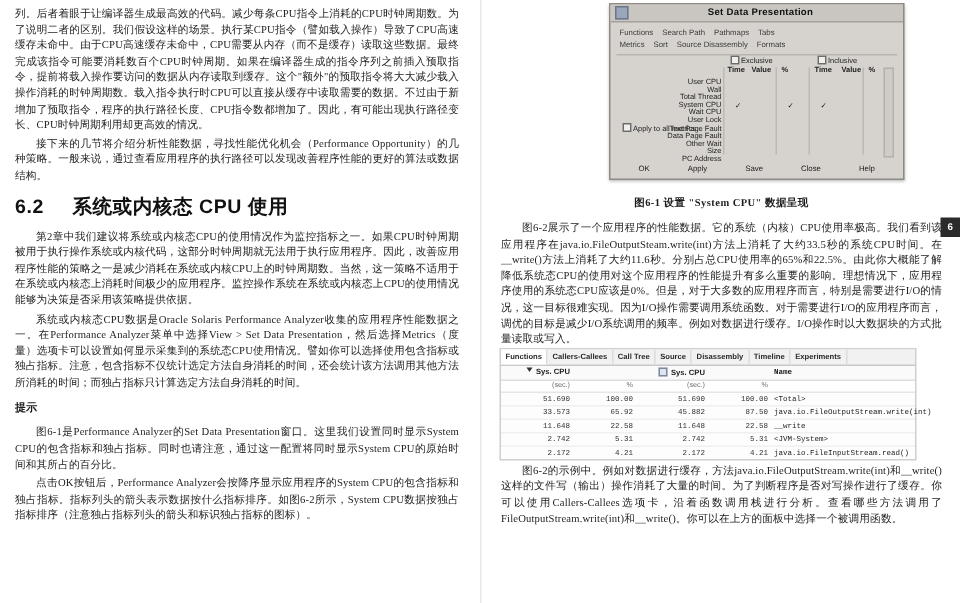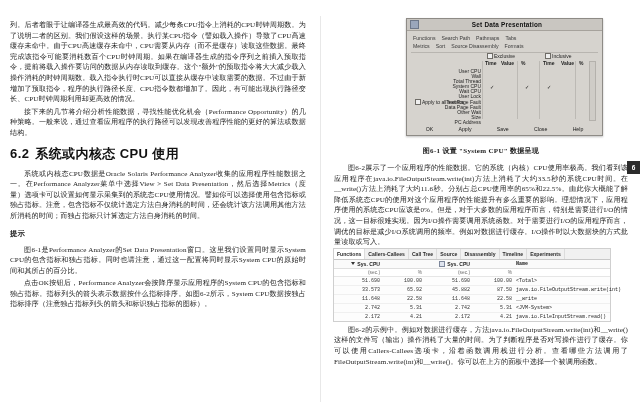--- a/index.html
+++ b/index.html
@@ -3,33 +3,33 @@
 <meta charset="utf-8">
 <style>
   html,body{margin:0;padding:0;}
   body{
     width:640px;height:402px;overflow:hidden;
     background:#ffffff;
     font-family:"Liberation Serif","DejaVu Serif",serif;
     color:#1c1c1c;
   }
   .page{position:relative;width:640px;height:402px;background:#fff;}
-  .col{position:absolute;top:16px;width:320px;height:304px;box-sizing:border-box;}
+  .col{position:absolute;top:0;width:320px;height:304px;box-sizing:border-box;}
   .col-left{left:0;padding:4px 14px 0 10px;}
   .col-right{left:320px;padding:4px 12px 0 14px;}
   .col-right:before{
     content:"";position:absolute;left:0;top:0;width:1px;height:402px;
     background:#e8e8e8;
   }
   p{margin:0 0 2px 0;font-size:7.1px;line-height:10.6px;text-align:justify;
     letter-spacing:.1px;}
   p.ind{text-indent:14px;}
   .h2{margin:6px 0 6px 0;font-size:13px;font-weight:bold;letter-spacing:.4px;
     font-family:"Liberation Sans","DejaVu Sans",sans-serif;color:#111;}
-  .h2 .num{display:inline-block;margin-right:6px;}
+  .h2 .num{display:inline-block;margin-right:19px;}
   .tipbox{margin:7px 0 6px 0;}
   .tip-title{font-size:7.4px;font-weight:bold;margin-bottom:2px;
      font-family:"Liberation Sans","DejaVu Sans",sans-serif;}
   .tip-body{font-size:7.1px;line-height:10.8px;font-weight:bold;font-style:italic;
      text-align:justify;text-indent:0;}
   .cap{font-size:7px;text-align:center;margin:4px 0 7px 0;font-weight:bold;
     letter-spacing:.3px;}
 
   
   .dlg{position:absolute;left:86px;top:2px;width:197px;height:118px;
@@ -107,20 +107,21 @@
 <div class="page">
 
   <div class="col col-left">
     <p>列。后者着眼于让编译器生成最高效的代码。减少每条CPU指令上消耗的CPU时钟周期数。为了说明二者的区别。我们假设这样的场景。执行某CPU指令（譬如载入操作）导致了CPU高速缓存未命中。由于CPU高速缓存未命中，CPU需要从内存（而不是缓存）读取这些数据。最终完成该指令可能要消耗数百个CPU时钟周期。如果在编译器生成的指令序列之前插入预取指令，提前将载入操作要访问的数据从内存读取到缓存。这个"额外"的预取指令将大大减少载入操作消耗的时钟周期数。载入指令执行时CPU可以直接从缓存中读取需要的数据。不过由于新增加了预取指令，程序的执行路径长度、CPU指令数都增加了。因此，有可能出现执行路径变长、CPU时钟周期利用却更高效的情况。</p>
     <p class="ind">接下来的几节将介绍分析性能数据，寻找性能优化机会（Performance Opportunity）的几种策略。一般来说，通过查看应用程序的执行路径可以发现改善程序性能的更好的算法或数据结构。</p>
 
     <div class="h2">
       <span class="num">6.2</span><span>系统或内核态 CPU 使用</span>
     </div>
 
+    <p class="ind">第2章中我们建议将系统或内核态CPU的使用情况作为监控指标之一。如果CPU时钟周期被用于执行操作系统或内核代码，这部分时钟周期就无法用于执行应用程序。因此，改善应用程序性能的策略之一是减少消耗在系统或内核CPU上的时钟周期数。当然，这一策略不适用于在系统或内核态上消耗时间极少的应用程序。监控操作系统在系统或内核态上CPU的使用情况能够为决策是否采用该策略提供依据。</p>
     <p class="ind">系统或内核态CPU数据是Oracle Solaris Performance Analyzer收集的应用程序性能数据之一。在Performance Analyzer菜单中选择View &gt; Set Data Presentation，然后选择Metrics（度量）选项卡可以设置如何显示采集到的系统态CPU使用情况。譬如你可以选择使用包含指标或独占指标。注意，包含指标不仅统计选定方法自身消耗的时间，还会统计该方法调用其他方法所消耗的时间；而独占指标只计算选定方法自身消耗的时间。</p>
 
     <div class="tipbox">
       <div class="tip-title">提示</div>
     </div>
 
     <p class="ind">图6-1是Performance Analyzer的Set Data Presentation窗口。这里我们设置同时显示System CPU的包含指标和独占指标。同时也请注意，通过这一配置将同时显示System CPU的原始时间和其所占的百分比。</p>
     <p class="ind">点击OK按钮后，Performance Analyzer会按降序显示应用程序的System CPU的包含指标和独占指标。指标列头的箭头表示数据按什么指标排序。如图6-2所示，System CPU数据按独占指标排序（注意独占指标列头的箭头和标识独占指标的图标）。</p>
 
     <div class="botrule2"></div>

